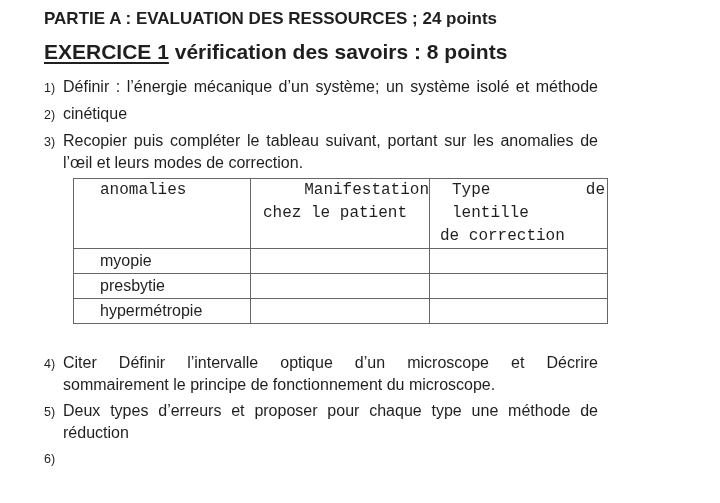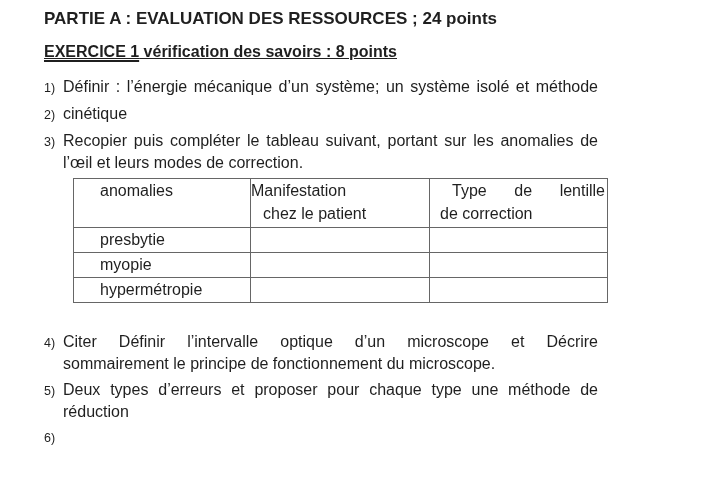--- a/index.html
+++ b/index.html
@@ -20,26 +20,25 @@
     -webkit-font-smoothing: antialiased;
   }
   .title {
     font-size: 17px;
     font-weight: bold;
     line-height: 20px;
     margin: 0 0 13px 0;
     white-space: nowrap;
   }
   .subtitle {
-    font-size: 16px;
+    font-size: 21px;
     font-weight: bold;
     line-height: 20px;
     margin: 0 0 14px 0;
     white-space: nowrap;
-    text-decoration: underline;
   }
   .u {
     text-decoration: underline;
     text-underline-offset: 3px;
     text-decoration-thickness: 1.5px;
   }
   .item {
     display: flex;
     align-items: baseline;
     margin: 0 0 4px 0;
@@ -67,24 +66,24 @@
     width: 534px;
     margin: 4px 0 0 29px;
     font-size: 16px;
   }
   table.grid td {
     border: 1px solid #666666;
     padding: 0;
     vertical-align: top;
     overflow: hidden;
   }
-  .hcell { height: 48px; line-height: 23px; padding-top: 1px; }
+  .hcell { height: 48px; line-height: 23px; padding-top: 1px; font-family: Liberation Mono, monospace; }
   .rcell { height: 24px; line-height: 23px; }
   .pad-l { padding-left: 26px; }
-  .h2a { text-align: left; }
+  .h2a { text-align: right; }
   .h2b { padding-left: 12px; }
   .h3a {
     text-align: justify;
     text-align-last: justify;
     padding-left: 22px;
     padding-right: 2px;
   }
   .h3b { padding-left: 10px; }
   .after-table { margin-top: 28px; }
 </style>
@@ -134,28 +133,28 @@
           <div class="h2a">Manifestation</div>
           <div class="h2b">chez le patient</div>
         </td>
         <td class="hcell">
           <div class="h3a">Type de lentille</div>
           <div class="h3b">de correction</div>
         </td>
       </tr>
       <tr>
         <td class="rcell">
-            <div class="pad-l">presbytie</div>
+            <div class="pad-l">myopie</div>
           </td>
         <td class="rcell"></td>
         <td class="rcell"></td>
       </tr>
       <tr>
         <td class="rcell">
-            <div class="pad-l">myopie</div>
+            <div class="pad-l">presbytie</div>
           </td>
         <td class="rcell"></td>
         <td class="rcell"></td>
       </tr>
       <tr>
         <td class="rcell">
             <div class="pad-l">hypermétropie</div>
           </td>
         <td class="rcell"></td>
         <td class="rcell"></td>

